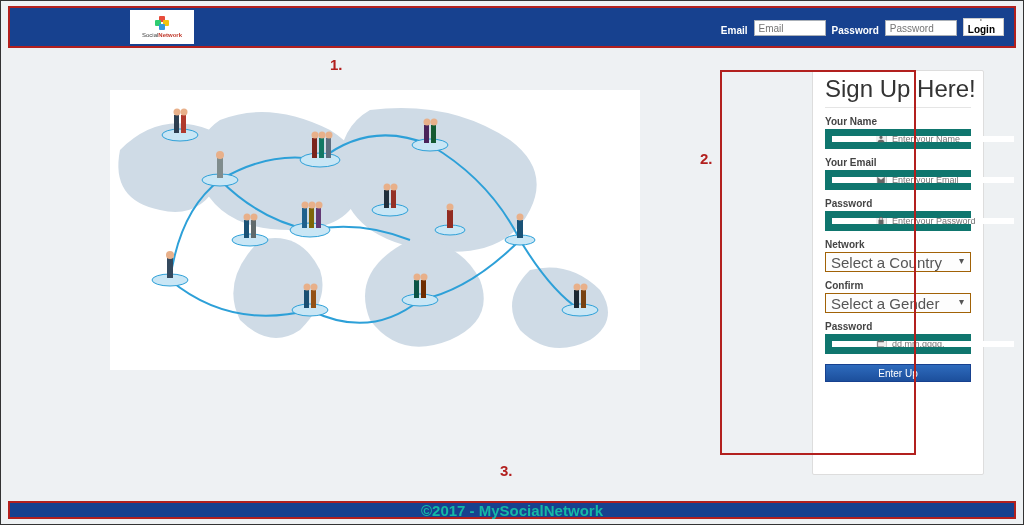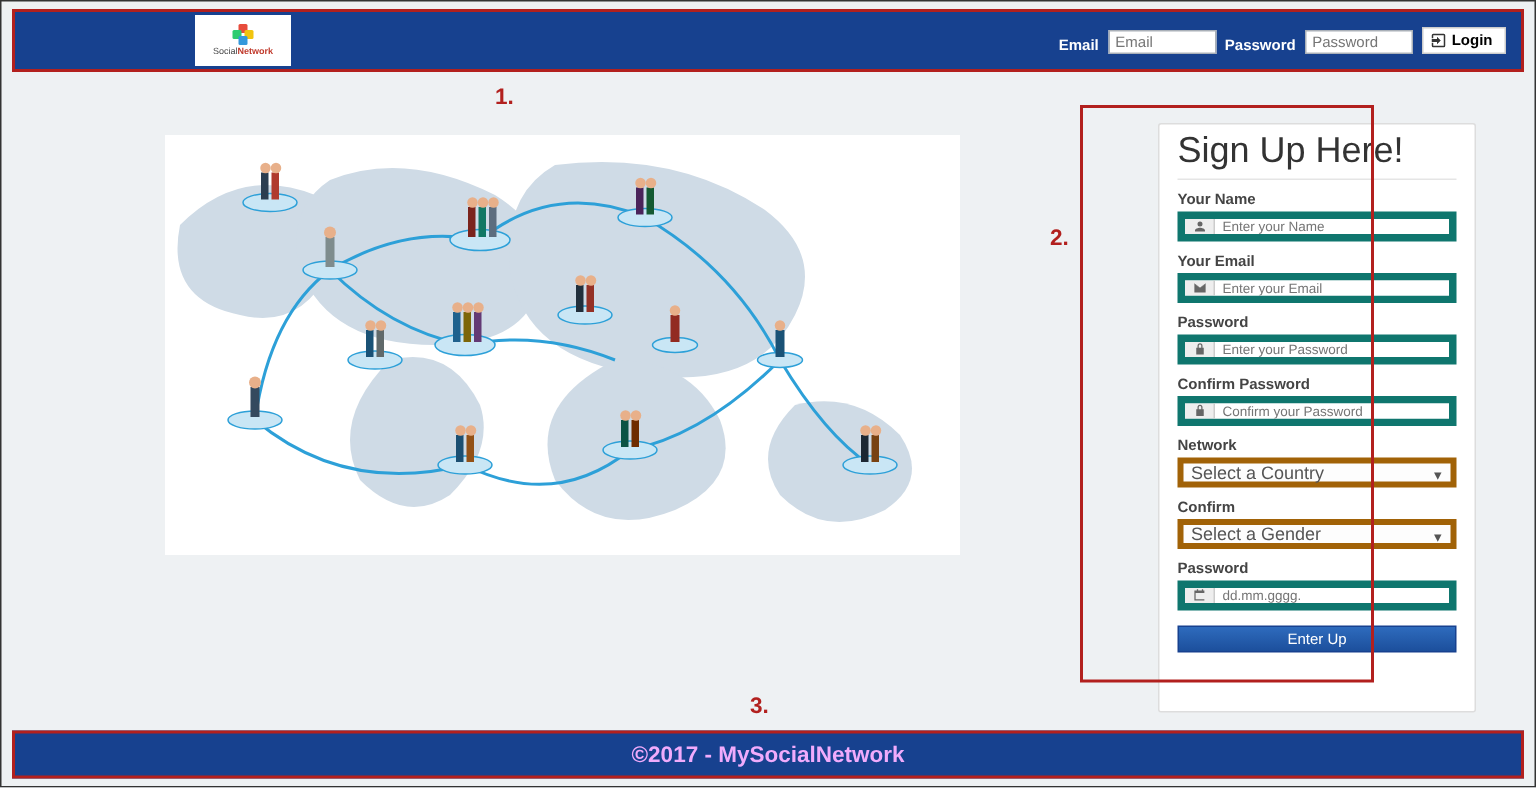--- a/index.html
+++ b/index.html
@@ -78,20 +78,21 @@
     background: #fff;
     border: 1px solid #ccc;
     height: 18px;
     font-size: 10px;
     padding: 0 8px 0 4px;
     display: flex;
     align-items: center;
     gap: 3px;
     cursor: pointer;
     font-weight: bold;
+    flex-direction: column;
   }
   .login-btn svg { width: 12px; height: 12px; }
   
   .annot {
     position: absolute;
     font-size: 15px;
     font-weight: bold;
     color: #b2201e;
   }
   
@@ -119,62 +120,62 @@
   .signup-outline {
     position: absolute;
     top: 70px;
     left: 720px;
     width: 196px;
     height: 385px;
     border: 2px solid #b2201e;
     pointer-events: none;
   }
   .signup {
-    width: 212px;
+    width: 172px;
     background: #fff;
     border: 1px solid #ddd;
     border-radius: 2px;
     padding: 4px 12px 12px 12px;
     margin-left: auto;
-    margin-top: 12px;
   }
   .signup h1 {
     font-size: 24px;
     font-weight: 400;
     color: #333;
     margin-bottom: 6px;
     border-bottom: 1px solid #e5e5e5;
     padding-bottom: 4px;
     white-space: nowrap;
   }
   .field { margin-top: 8px; }
   .field-label { font-size: 10px; font-weight: bold; color: #444; display:block; margin-bottom:2px;}
   .input-group {
     display: flex;
-    border: 5px solid #0f766e;
+    border: 7px solid #0f766e;
     height: 20px;
+    padding-left: 44px;
   }
   .input-addon {
     width: 20px;
     background: #eee;
     border-right: 1px solid #ccc;
     display: flex; align-items: center; justify-content: center;
     color: #666;
   }
   .input-addon svg { width: 10px; height: 10px; }
   .input-group input {
     flex: 1; border: none; font-size: 9px; padding: 0 5px; color:#888;
     outline: none;
   }
   .select {
     width: 100%;
     height: 20px;
-    border: 4px solid #a16207;
+    border: 1px solid #a16207;
     background: #fdfdfd;
-    font-size: 12px;
+    font-size: 15px;
     padding: 0 16px 0 5px;
     position: relative;
     display: flex;
     align-items: center;
     color: #555;
   }
   .select::after {
     content: "▾";
     position: absolute;
     right: 6px; top: 2px;
@@ -188,24 +189,24 @@
     background: linear-gradient(#2e6bbd, #1c4f9c);
     border: 1px solid #17418f;
     color: #fff;
     font-size: 10px;
     cursor: pointer;
   }
   
   .footer-wrap {
     position: absolute;
     left: 8px; right: 8px; bottom: 6px;
-    height: 32px;
+    height: 18px;
     background: #17418f;
     border: 2px solid #b2201e;
-    color: #f0abfc;
+    color: #14b8a6;
     font-weight: bold;
     font-size: 15px;
     display: flex;
     align-items: center;
     justify-content: center;
   }
 </style>
 </head>
 <body>
 
@@ -393,31 +394,20 @@
       <div class="input-group">
         <span class="input-addon">
           <svg viewBox="0 0 24 24">
               <path fill="#666" d="M12 2a4 4 0 0 0-4 4v3H6v11h12V9h-2V6a4 4 0 0 0-4-4zm-2 4a2 2 0 1 1 4 0v3h-4z"></path>
             </svg>
         </span>
         <input type="password" placeholder="Enter your Password" style="">
       </div>
     </div>
 
-    <div class="field">
-      <span class="field-label">Confirm Password</span>
-      <div class="input-group">
-        <span class="input-addon">
-          <svg viewBox="0 0 24 24">
-              <path fill="#666" d="M12 2a4 4 0 0 0-4 4v3H6v11h12V9h-2V6a4 4 0 0 0-4-4zm-2 4a2 2 0 1 1 4 0v3h-4z"></path>
-            </svg>
-        </span>
-        <input type="password" placeholder="Confirm your Password" style="">
-      </div>
-    </div>
 
     <div class="field">
       <span class="field-label">Network</span>
       <div class="select">
         <span>Select a Country</span>
       </div>
     </div>
 
     <div class="field">
       <span class="field-label">Confirm</span>

